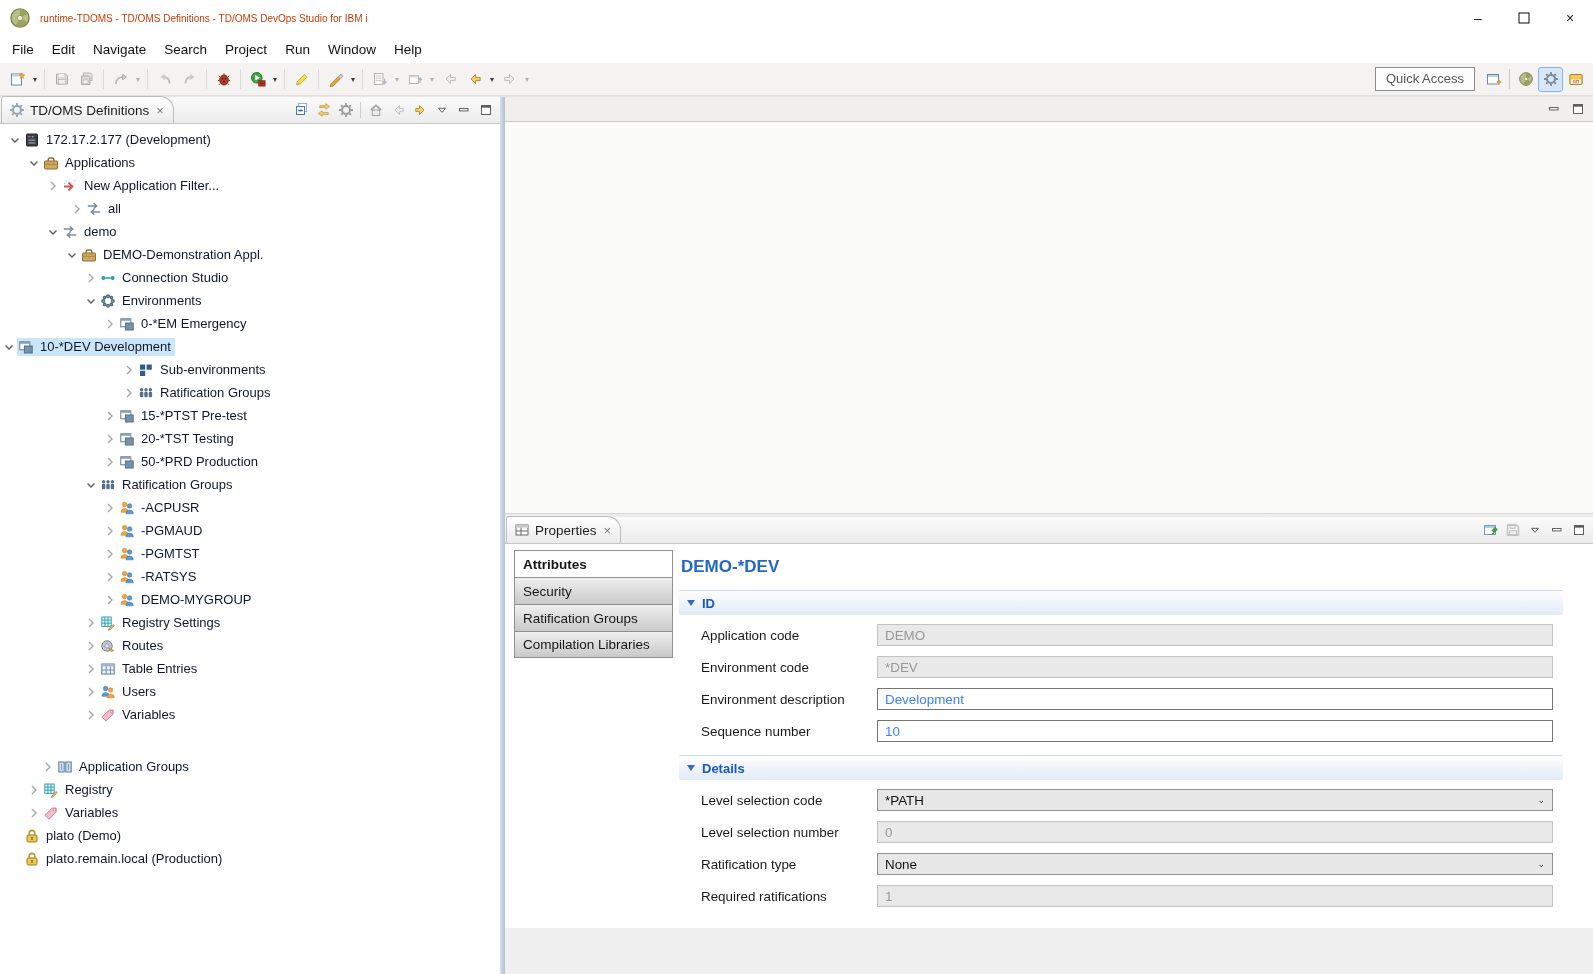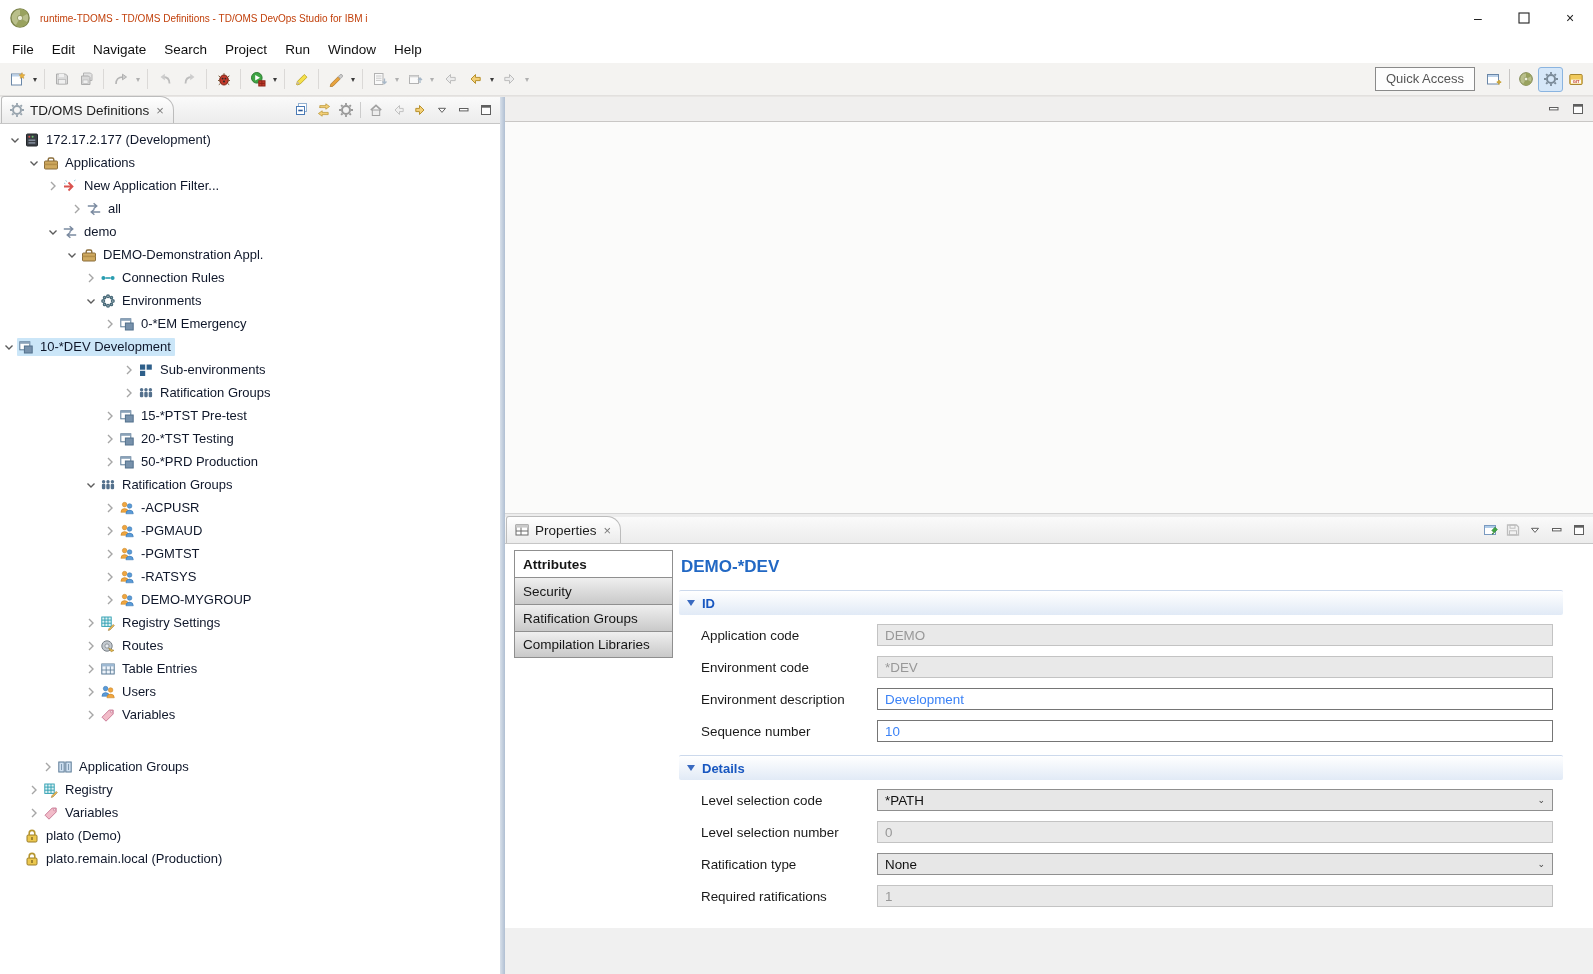--- a/index.html
+++ b/index.html
@@ -540,21 +540,21 @@
             </svg>
           </span>
           <span class="row-inner">
             <span class="ticon">
               <svg width="16" height="16" viewBox="0 0 16 16">
                 <circle cx="3.4" cy="8" r="2" fill="#2a9db0"></circle>
                 <circle cx="12.6" cy="8" r="2" fill="#2a9db0"></circle>
                 <line x1="5.4" y1="8" x2="10.6" y2="8" stroke="#2a9db0" stroke-width="1.6"></line>
               </svg>
             </span>
-            <span>Connection Rules</span>
+            <span>Connection Studio</span>
           </span>
         </div>
         <div class="tree-row" style="padding-left: 82px;">
           <span class="twistie">
             <svg width="16" height="16" viewBox="0 0 16 16">
               <polyline points="4.5,6.5 8,10 11.5,6.5" fill="none" stroke="#5c5c5c" stroke-width="1.4"></polyline>
             </svg>
           </span>
           <span class="row-inner">
             <span class="ticon">

